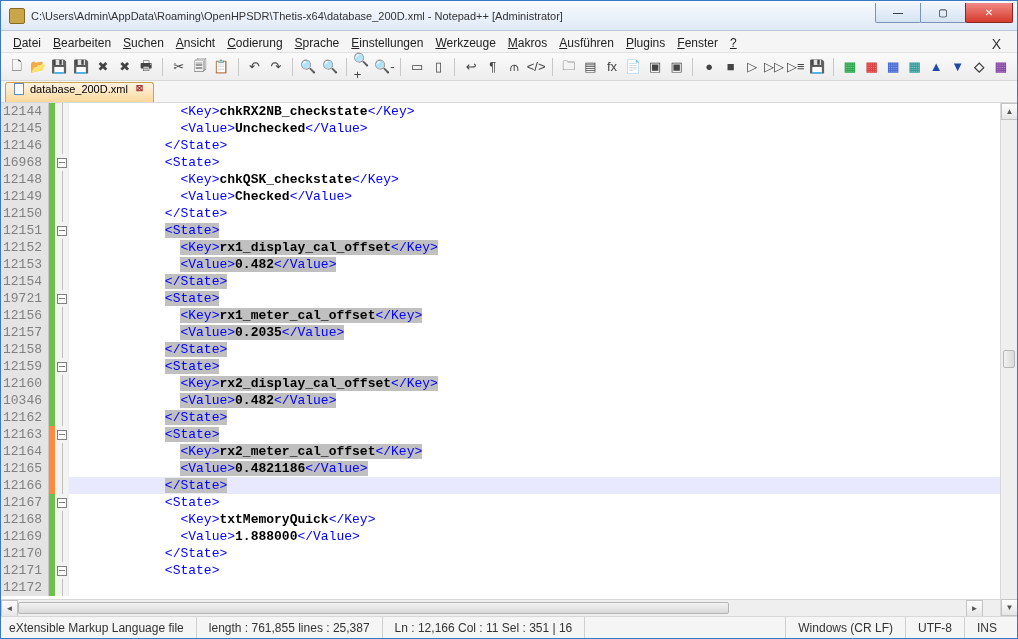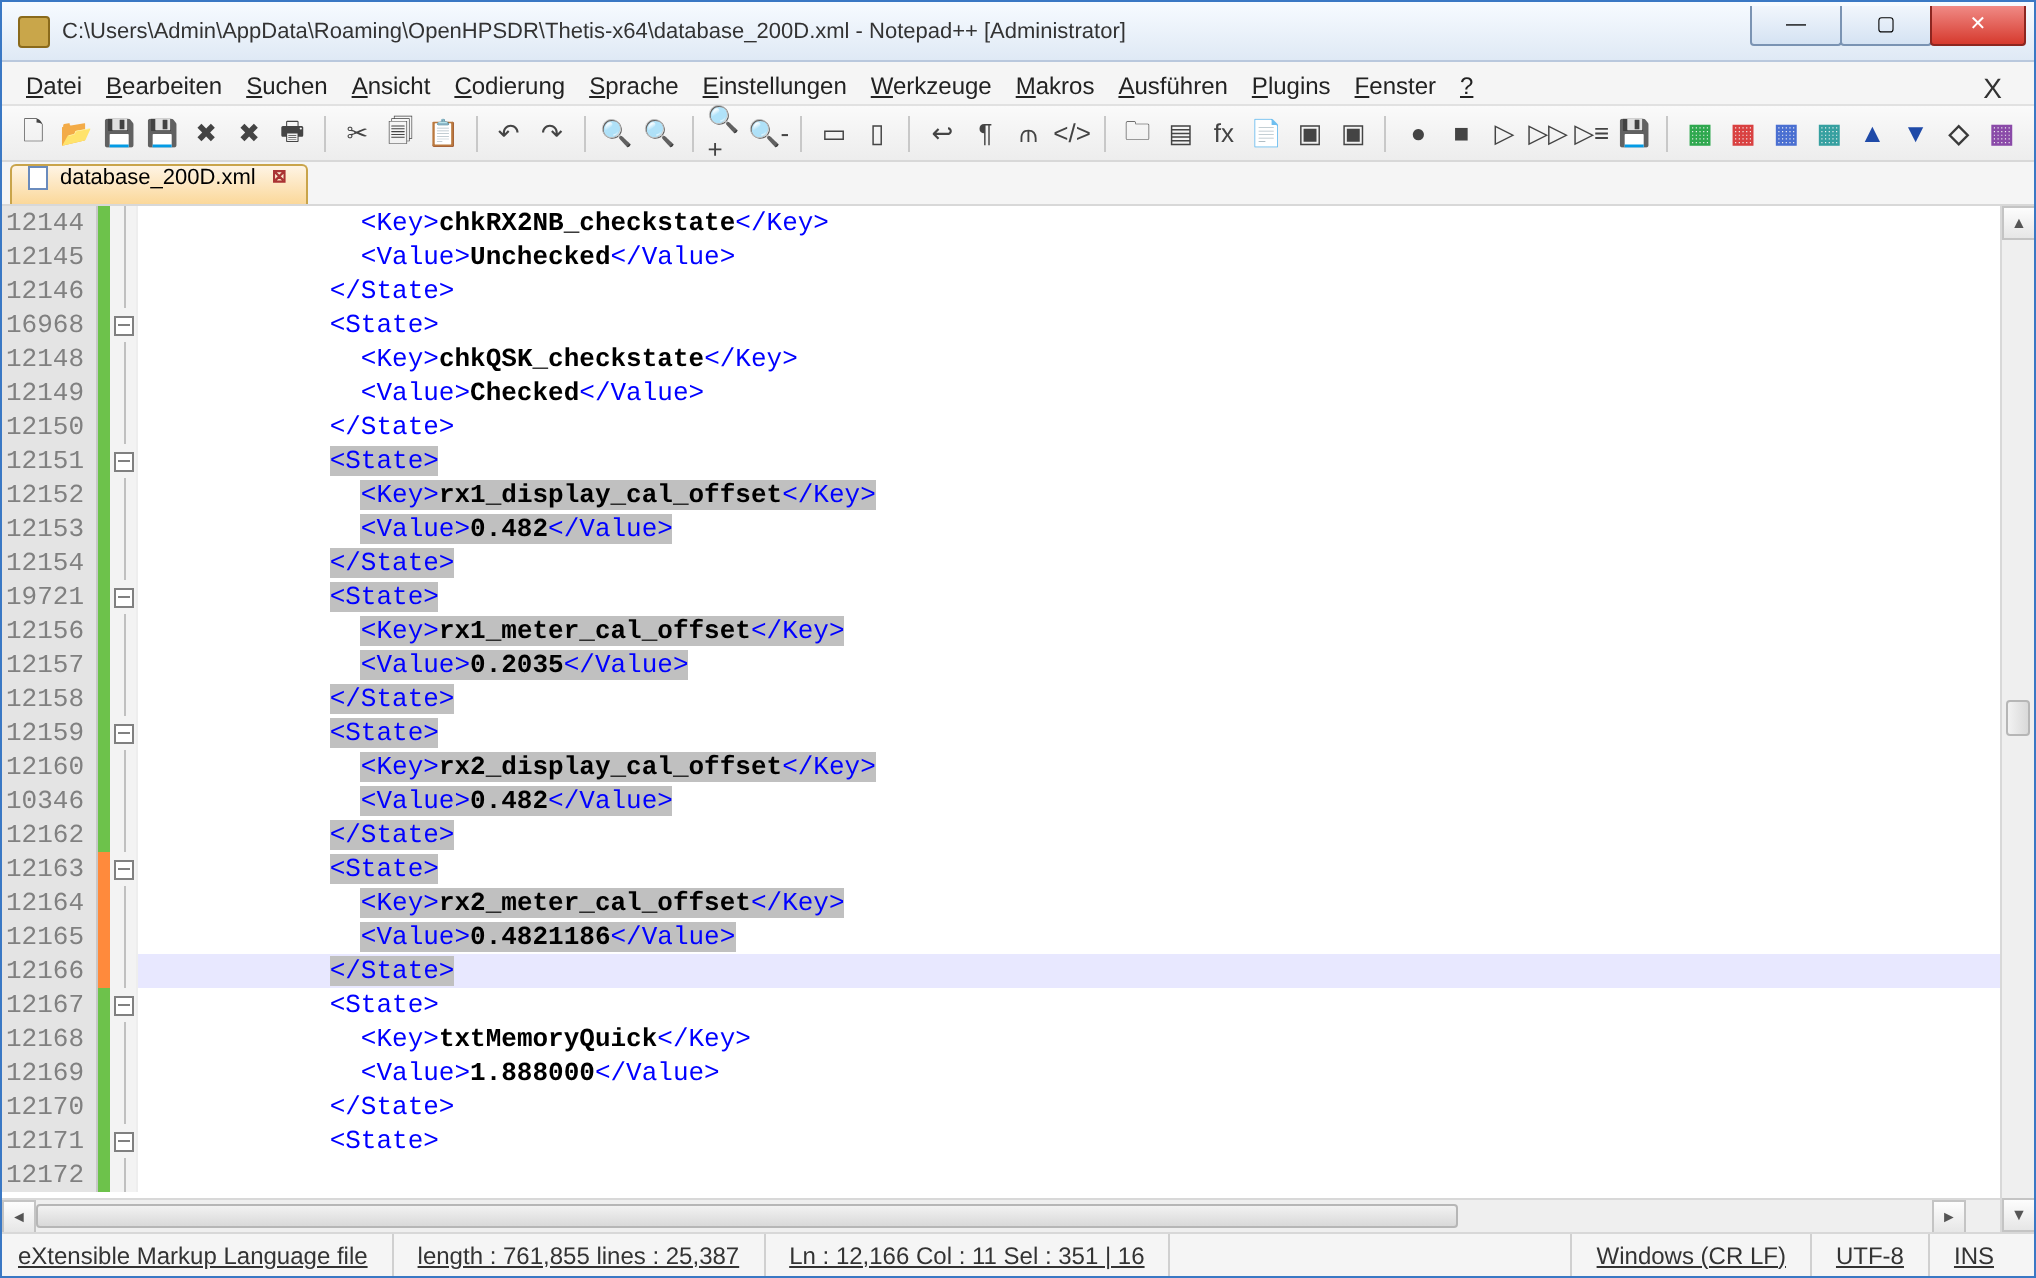--- a/index.html
+++ b/index.html
@@ -221,21 +221,21 @@
 
   
   .statusbar {
     height: 22px;
     background: #f5f5f5;
     border-top: 1px solid #d8d8d8;
     display: flex; align-items: center;
     font-size: 12px; color: #333;
     padding: 0 8px;
   }
-  .statusbar .cell { border-right: 1px solid #d0d0d0; padding: 0 12px; height: 100%; display:flex; align-items:center;text-decoration:underline; }
+  .statusbar .cell { border-right: 1px solid #d0d0d0; padding: 0 12px; height: 100%; display:flex; align-items:center; }
   .statusbar .cell:first-child { padding-left: 0; }
   .statusbar .cell:last-child { border-right: none; }
   .statusbar .spacer { flex: 1; border-right: 1px solid #d0d0d0; height:100%; }
 </style>
 </head>
 <body>
 
 <div class="window">
 
   <div class="titlebar">

